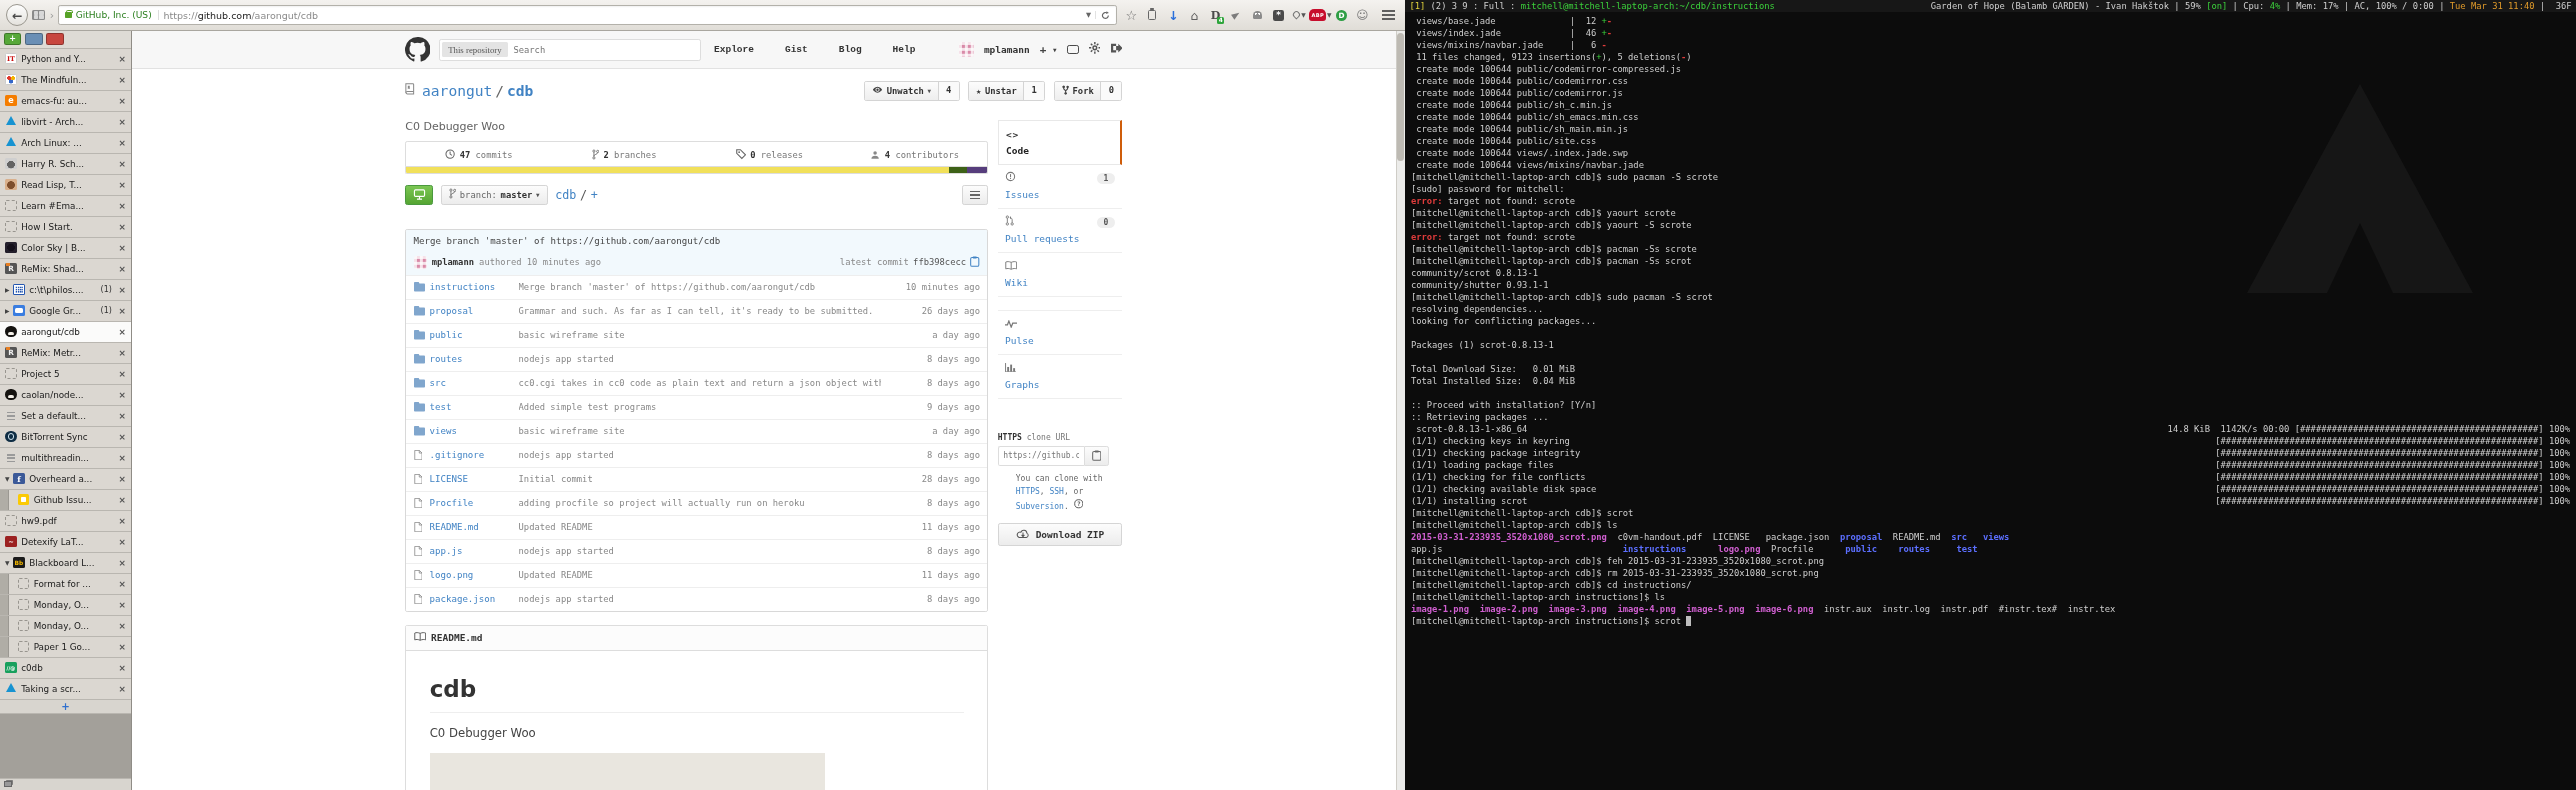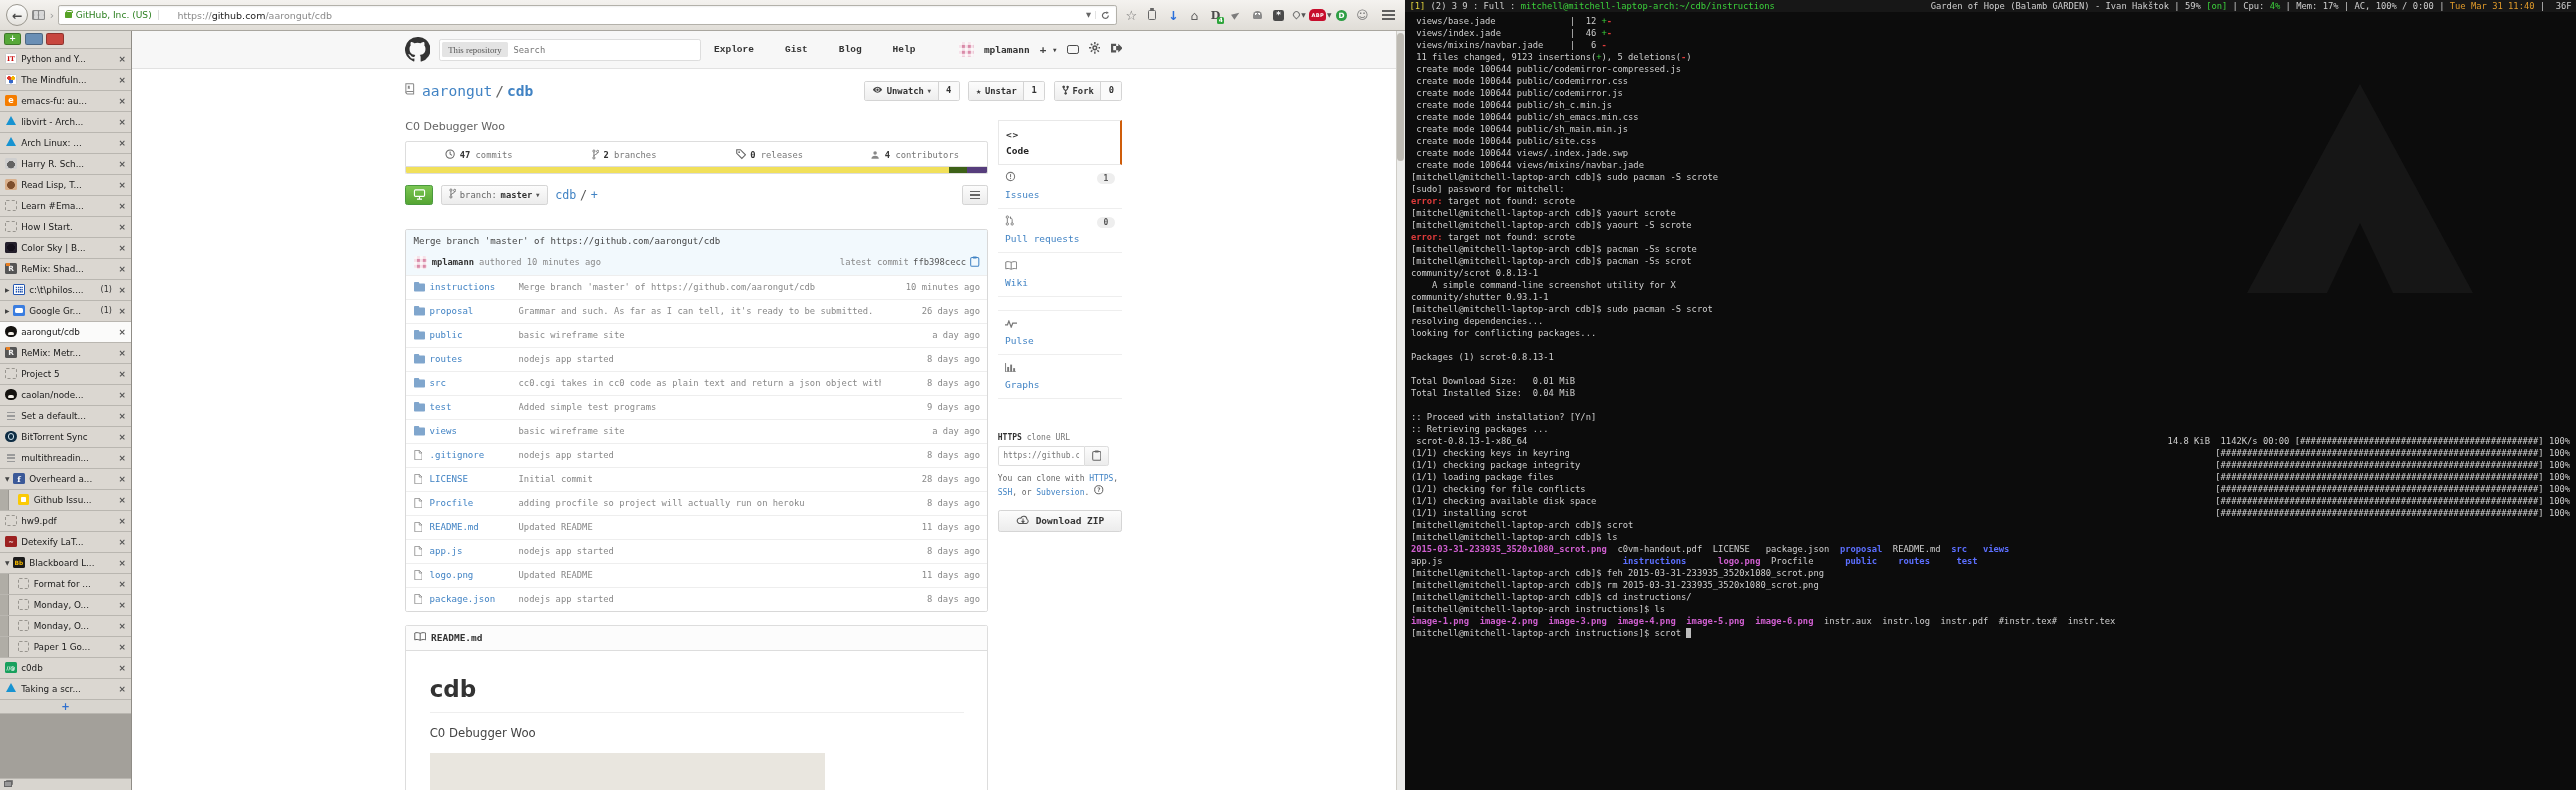--- a/index.html
+++ b/index.html
@@ -17,21 +17,21 @@
   .grid-ic { width:13px; height:10.2px; background:#8a8a8a; border-radius:1.5px; padding:1.5px;
     display:grid; grid-template-columns:1fr 1fr; gap:0.7px; flex:none; }
   .grid-ic i { background:#d8d8d8; border-radius:0.7px; }
   .chev { color:#999; font-size:11px; flex:none; }
   .urlbar { flex:1; height:20.5px; background:#fff; border:0.7px solid #b3b1aa; border-radius:2.2px;
     display:flex; align-items:center; padding:0 5.9px; box-shadow:inset 0 0.7px 1.5px rgba(0,0,0,.08); min-width:0; }
   .lock { width:6.6px; height:5.1px; background:#57a327; border-radius:0.7px; position:relative; margin-right:3.7px; flex:none; }
   .lock::before { content:""; position:absolute; top:-2.9px; left:1.1px; width:4.4px; height:2.9px;
     border:1.1px solid #57a327; border-bottom:0; border-radius:2.2px 2.2px 0 0; }
   .identity { color:#2b7f1e; font-size:9.1px; padding-right:5.9px; border-right:0.7px solid #ddd;
-    margin-right:19px; white-space:nowrap; display:flex; align-items:center; flex:none; }
+    margin-right:5px; white-space:nowrap; display:flex; align-items:center; flex:none; }
   .url { font-size:9.5px; white-space:nowrap; overflow:hidden; flex:1; }
   .u-scheme { color:#8a8a8a; } .u-host { color:#222; } .u-path { color:#8a8a8a; }
   .fld-caret { color:#666; font-size:6.6px; padding:0 4.4px; flex:none; }
   .reload { flex:none; display:flex; align-items:center; padding-left:4.4px; border-left:0.7px solid #e2e2e2; }
   .addons { display:flex; align-items:center; flex:none; }
   .addon { width:21px; height:19px; display:flex; align-items:center; justify-content:center; position:relative; color:#5a5a5a; }
   .addon .caret { font-size:5.9px; color:#555; margin-left:0.7px; }
   .a-bookmark-star-icon .g { font-size:13px; color:#6e6e6e; }
   .a-clipboard-icon .g { width:8px; height:10.2px; border:1.5px solid #666; border-radius:1.5px; display:block; position:relative; }
   .a-clipboard-icon .g::before { content:""; position:absolute; top:-2.9px; left:0.7px; width:3.7px; height:2.2px; background:#666; border-radius:0.7px; }
@@ -202,21 +202,21 @@
   .code-ic { font-weight:bold; font-size:9.5px; color:#333; letter-spacing:0.7px; }
 
   .clone-block { margin-top:34px; }
   .clone-lbl { font-size:8px; color:#777; margin-bottom:4.4px; }
   .clone-lbl b { color:#333; }
   .clone-row { display:flex; }
   .clone-row input { width:86px; height:20px; border:0.7px solid #ddd; border-right:0; border-radius:2.2px 0 0 2.2px;
     font:8px "DejaVu Sans Mono",monospace; color:#777; padding:0 4.4px; outline:none; }
   .copy-btn { width:25px; height:20px; border:0.7px solid #ddd; border-radius:0 2.2px 2.2px 0;
     background:linear-gradient(#fcfcfc,#ececec); display:flex; align-items:center; justify-content:center; }
-  .clone-note { font-size:8px; color:#666; line-height:1.7; margin-top:5.9px; }
+  .clone-note { font-size:8px; color:#666; line-height:1.7; margin-top:5.9px;margin-left:18px; }
   .clone-note a { color:#4183c4; text-decoration:none; }
   .dl-btn { margin-top:10.2px; width:100%; padding:4.4px 0; font:bold 9.5px "DejaVu Sans Mono",monospace; color:#333;
     background:linear-gradient(#fcfcfc,#ececec); border:0.7px solid #d5d5d5; border-radius:2.2px;
     display:flex; align-items:center; justify-content:center; gap:5.9px; }
 
   
   .terminal { width:1171px; height:790px; background:#0c0c0c; position:relative; overflow:hidden;
     font-family:"DejaVu Sans Mono", monospace; }
   .arch-mark { position:absolute; left:842px; top:84px; width:0; height:0;
     border-left:113px solid transparent; border-right:113px solid transparent; border-bottom:209px solid #161616; }
@@ -937,21 +937,20 @@
         <div class="tline"><span class="lft c-w"> create mode 100644 views/mixins/navbar.jade</span></div>
         <div class="tline"><span class="lft c-w">[mitchell@mitchell-laptop-arch cdb]$ sudo pacman -S scrote</span></div>
         <div class="tline"><span class="lft c-w">[sudo] password for mitchell: </span></div>
         <div class="tline"><span class="lft c-w"><span class="c-r">error:</span><span class="c-w"> target not found: scrote</span></span></div>
         <div class="tline"><span class="lft c-w">[mitchell@mitchell-laptop-arch cdb]$ yaourt scrote</span></div>
         <div class="tline"><span class="lft c-w">[mitchell@mitchell-laptop-arch cdb]$ yaourt -S scrote</span></div>
         <div class="tline"><span class="lft c-w"><span class="c-r">error:</span><span class="c-w"> target not found: scrote</span></span></div>
         <div class="tline"><span class="lft c-w">[mitchell@mitchell-laptop-arch cdb]$ pacman -Ss scrote</span></div>
         <div class="tline"><span class="lft c-w">[mitchell@mitchell-laptop-arch cdb]$ pacman -Ss scrot</span></div>
         <div class="tline"><span class="lft c-w">community/scrot 0.8.13-1</span></div>
-        <div class="tline"><span class="lft c-w">    A simple command-line screenshot utility for X</span></div>
         <div class="tline"><span class="lft c-w">community/shutter 0.93.1-1</span></div>
         <div class="tline"><span class="lft c-w">[mitchell@mitchell-laptop-arch cdb]$ sudo pacman -S scrot</span></div>
         <div class="tline"><span class="lft c-w">resolving dependencies...</span></div>
         <div class="tline"><span class="lft c-w">looking for conflicting packages...</span></div>
         <div class="tline"><span class="lft c-w"></span></div>
         <div class="tline"><span class="lft c-w">Packages (1) scrot-0.8.13-1</span></div>
         <div class="tline"><span class="lft c-w"></span></div>
         <div class="tline"><span class="lft c-w">Total Download Size:   0.01 MiB</span></div>
         <div class="tline"><span class="lft c-w">Total Installed Size:  0.04 MiB</span></div>
         <div class="tline"><span class="lft c-w"></span></div>

